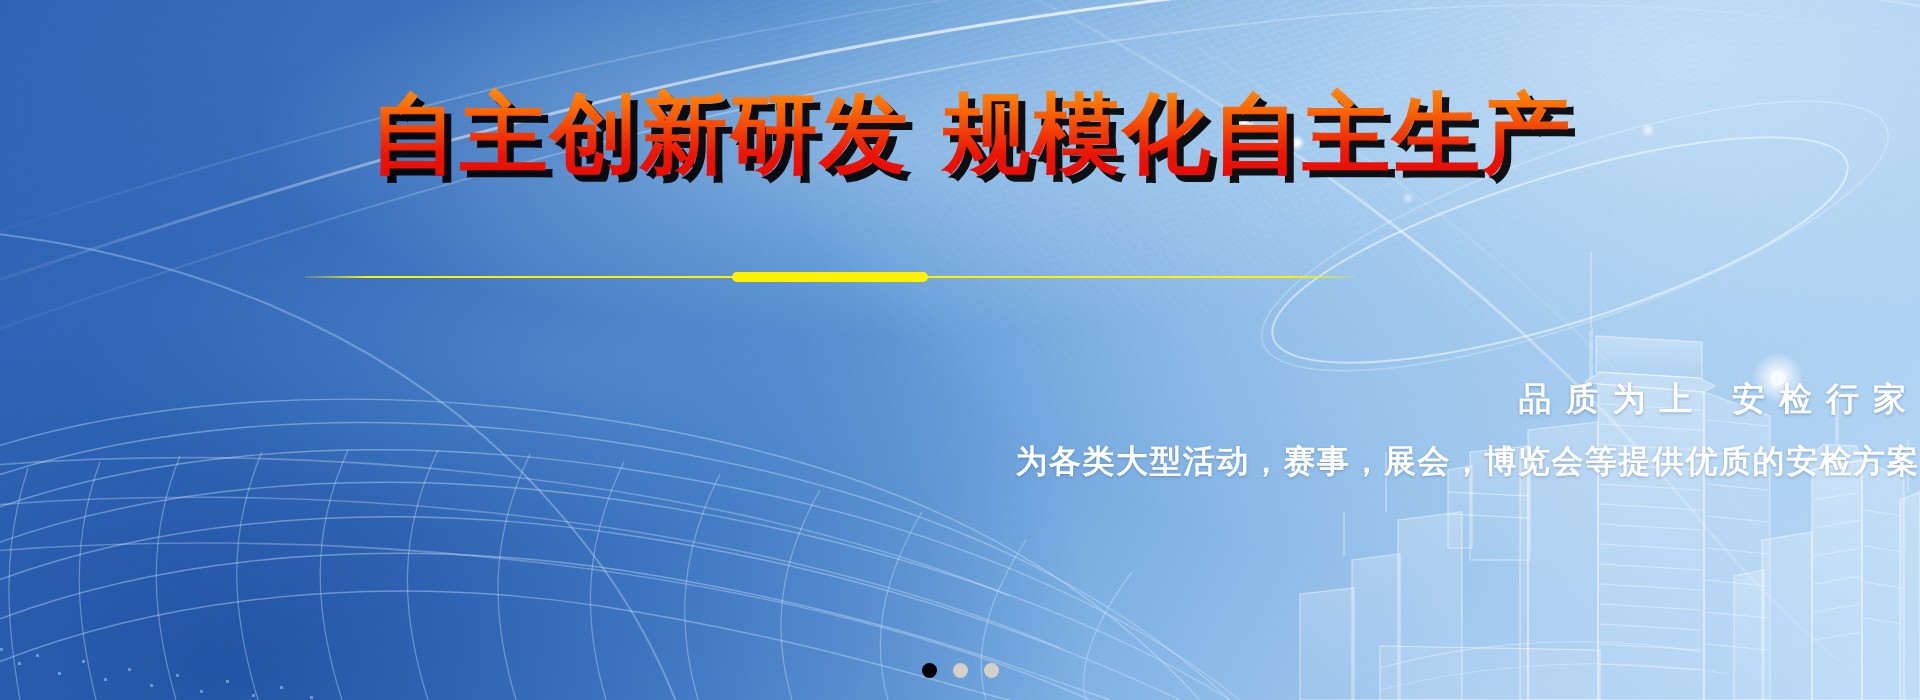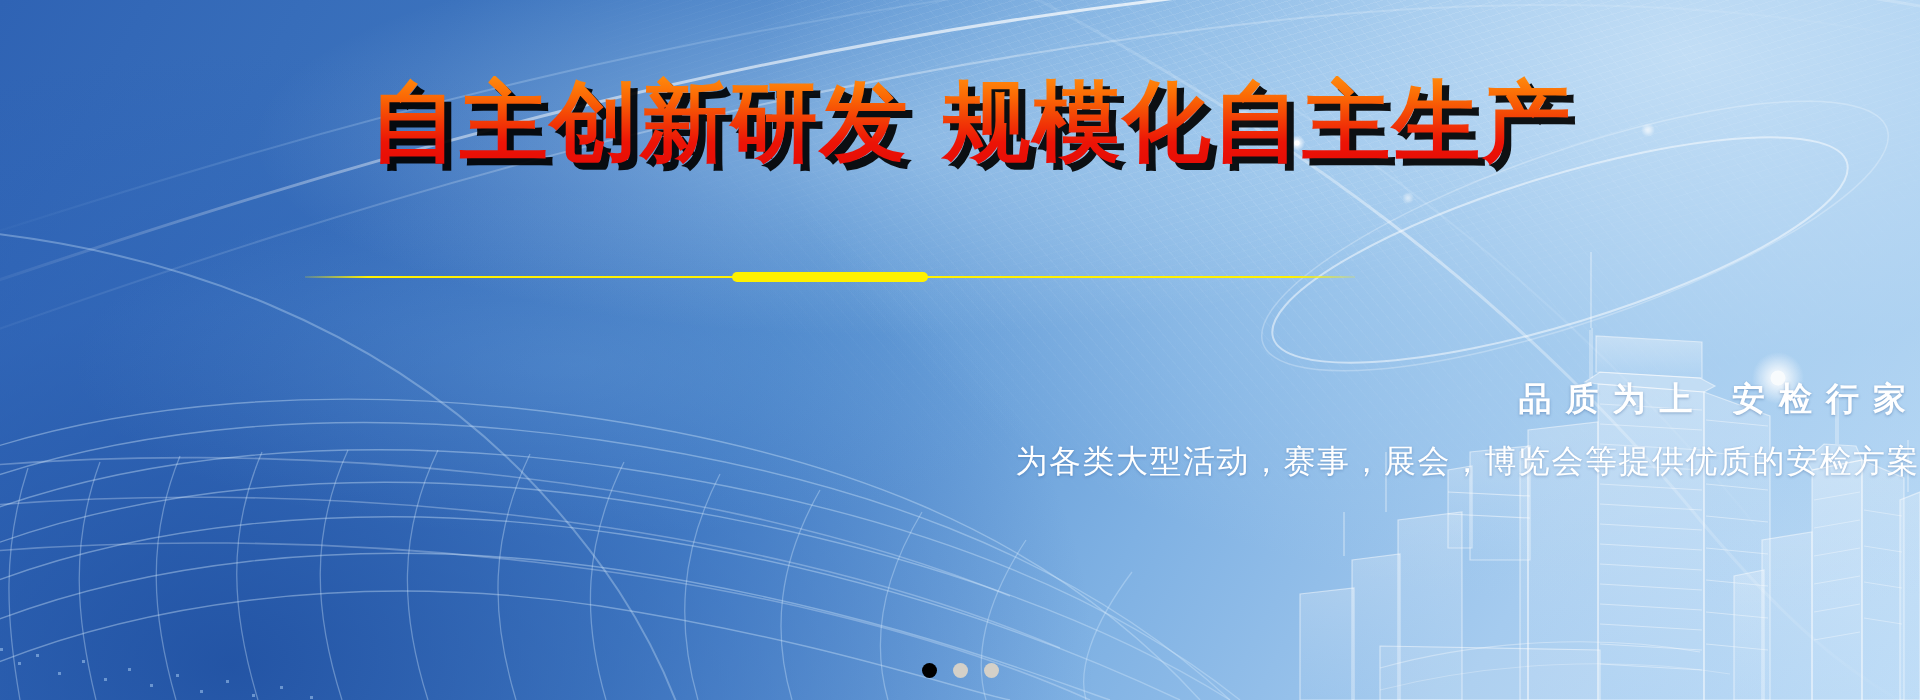--- a/index.html
+++ b/index.html
@@ -63,21 +63,21 @@
     transform:rotate(6deg) skewY(-8deg);
     -webkit-mask-image:radial-gradient(ellipse 820px 520px at 52% 46%, #000 0%, rgba(0,0,0,.45) 52%, rgba(0,0,0,0) 82%);
             mask-image:radial-gradient(ellipse 820px 520px at 52% 46%, #000 0%, rgba(0,0,0,.45) 52%, rgba(0,0,0,0) 82%);
   }
 
   
   .vec{ position:absolute; inset:0; width:1920px; height:700px; }
 
   
   .headline-wrap{
-    position:absolute; left:0; right:0; top:76px;
+    position:absolute; left:0; right:0; top:88px;
     text-align:center;
     z-index:6;
     padding-left:22px;
   }
   .headline{
     display:inline-block;
     font-family:"DejaVu Sans","Liberation Sans",sans-serif;
     font-weight:bold;
     font-size:88px;
     line-height:1.05;
@@ -129,21 +129,21 @@
     color:#ffffff;
     letter-spacing:14px;
     line-height:1.25;
     text-shadow:0 1px 3px rgba(20,60,120,.35);
     white-space:nowrap;
   }
   .sub-desc{
     margin-top:22px;
     font-family:"DejaVu Sans","Liberation Sans",sans-serif;
     font-size:32px;
-    font-weight:400;
+    font-weight:700;
     color:#ffffff;
     letter-spacing:1.5px;
     line-height:1.3;
     text-shadow:0 1px 3px rgba(20,60,120,.30);
     white-space:nowrap;
   }
 
   
   .dots{
     position:absolute;

